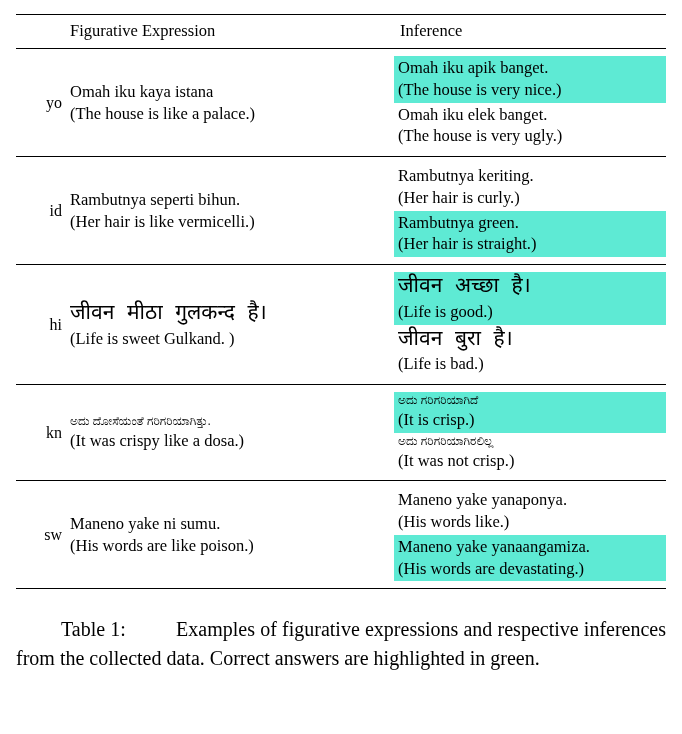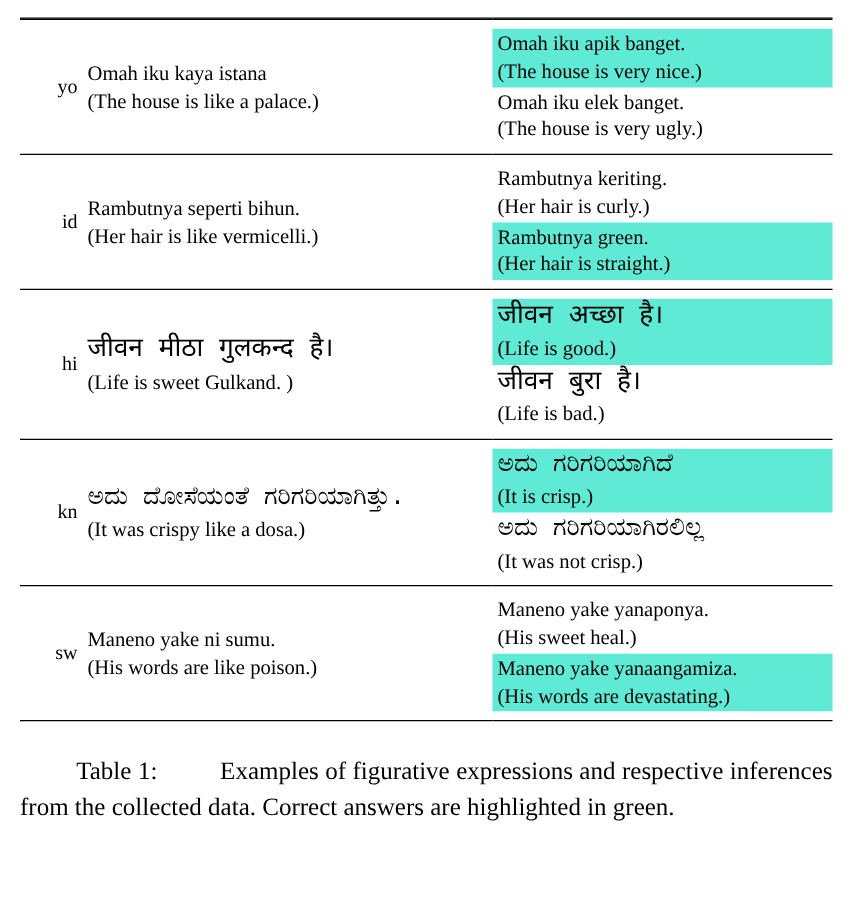--- a/index.html
+++ b/index.html
@@ -76,21 +76,21 @@
   }
   .inf-block {
     padding: 1px 4px 2px 4px;
     display: block;
   }
   .inf-block.hl {
     background: #5eead4;
   }
   .line { display: block; white-space: nowrap; }
   .dev { font-family: Liberation Mono, monospace; font-size: 21px; }
-  .knd { font-family: Liberation Mono, monospace; font-size: 20px; }
+  .knd { font-family: Liberation Sans, sans-serif; font-size: 12px; }
 
   .caption {
     width: 650px;
     margin: 26px auto 0 auto;
     font-size: 20px;
     line-height: 1.42;
     text-align: justify;
     text-justify: inter-word;
   }
   .caption .capbody { display: inline; margin-left: 45px; }
@@ -103,20 +103,25 @@
   <table class="figtable">
     <colgroup>
       <col class="c-lang">
       <col class="c-expr">
       <col class="c-inf">
     </colgroup>
     <tbody>
       <tr class="rule-top">
         <td class="hline" colspan="3"></td>
       </tr>
+      <tr>
+        <th class="header-cell header-lang"></th>
+        <th class="header-cell">Figurative Expression</th>
+        <th class="header-cell">Inference</th>
+      </tr>
       <tr class="rule-mid">
         <td class="hline-thin" colspan="3"></td>
       </tr>
 
       <tr>
         <td class="lang-cell">yo</td>
         <td class="expr-cell">
           <span class="line">Omah iku kaya istana</span>
           <span class="line">(The house is like a palace.)</span>
         </td>
@@ -200,21 +205,21 @@
 
       <tr>
         <td class="lang-cell">sw</td>
         <td class="expr-cell">
           <span class="line">Maneno yake ni sumu.</span>
           <span class="line">(His words are like poison.)</span>
         </td>
         <td class="inf-cell">
           <span class="inf-block">
             <span class="line">Maneno yake yanaponya.</span>
-            <span class="line">(His sweet heal.)</span>
+            <span class="line">(His words like.)</span>
           </span>
           <span class="inf-block hl">
             <span class="line">Maneno yake yanaangamiza.</span>
             <span class="line">(His words are devastating.)</span>
           </span>
         </td>
       </tr>
       <tr class="rule-bot">
         <td class="hline" colspan="3"></td>
       </tr>

